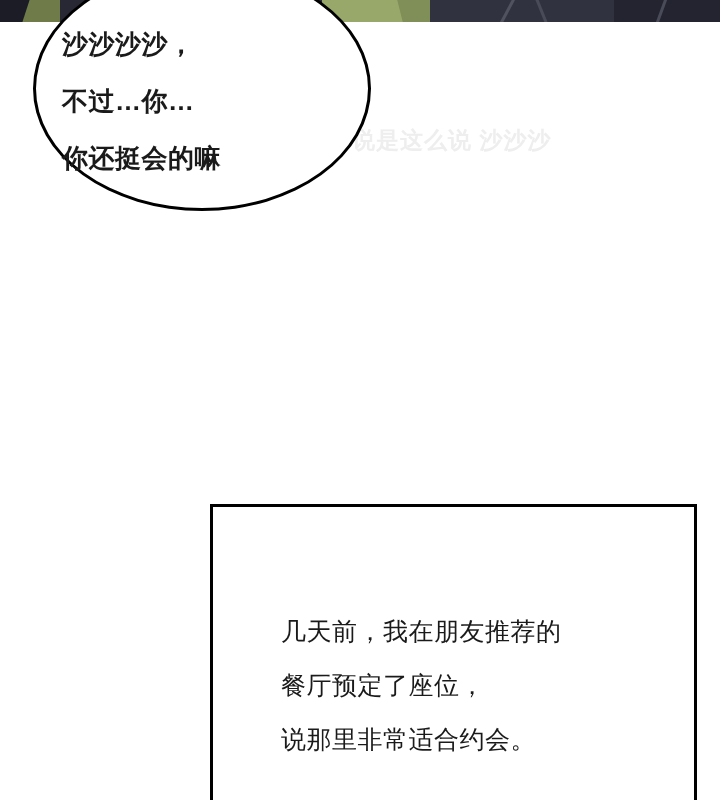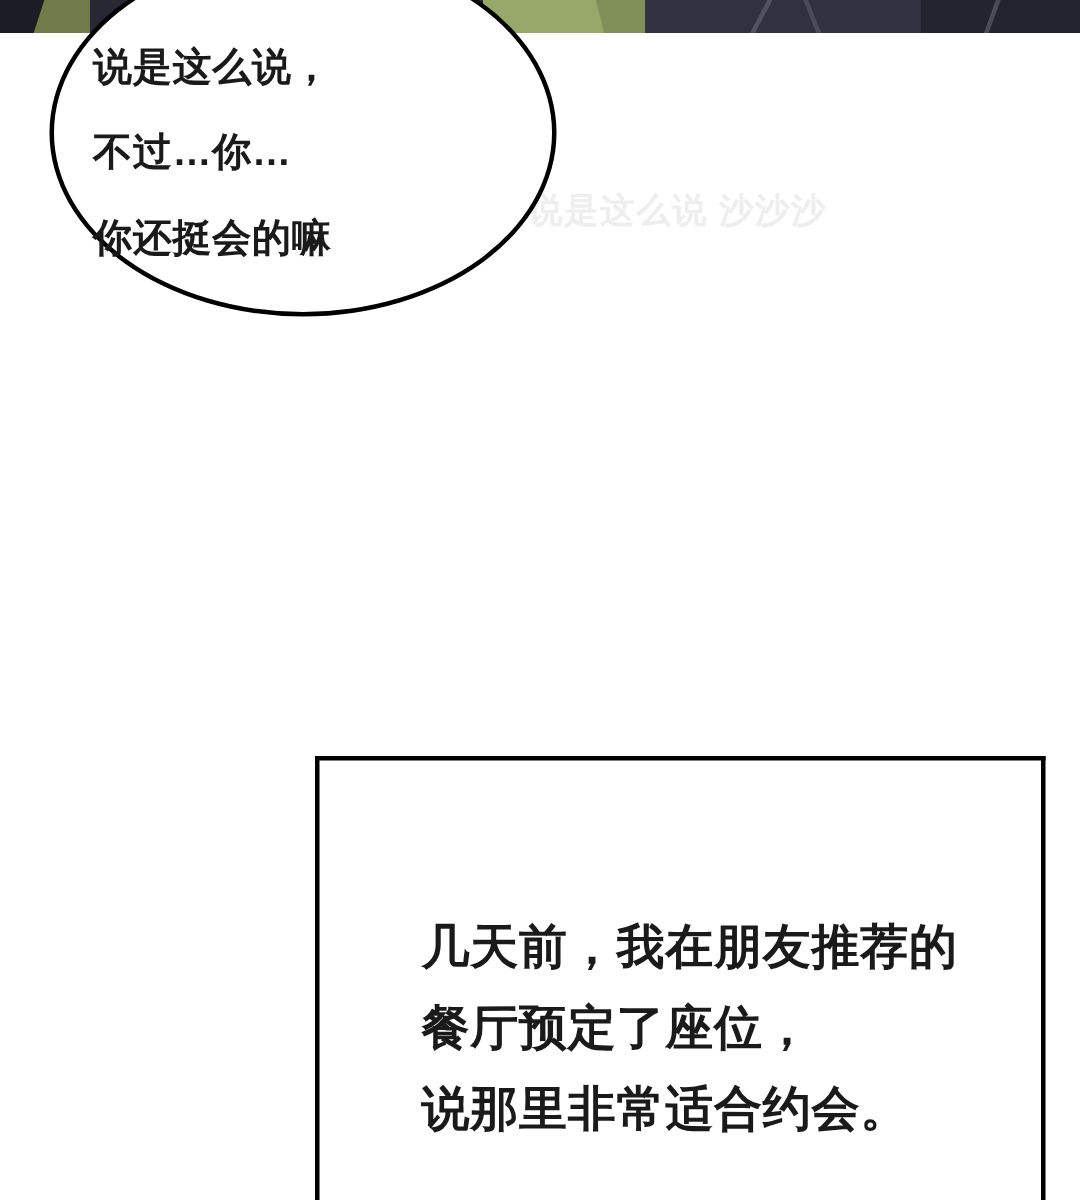--- a/index.html
+++ b/index.html
@@ -134,23 +134,23 @@
     border-bottom: none;
     background: #ffffff;
     box-sizing: border-box;
   }
   #narration-text {
     position: absolute;
     left: 281px;
     top: 604px;
     width: 400px;
     color: #1a1a1a;
-    font-size: 32px;
+    font-size: 25px;
     line-height: 54px;
-    font-weight: 700;
+    font-weight: 400;
     letter-spacing: 0.5px;
     white-space: pre-line;
   }
 </style>
 </head>
 <body>
 
 <div id="art-strip">
   <div class="art-shape" id="art-dark-left"></div>
   <div class="art-shape" id="art-green-left"></div>
@@ -161,20 +161,20 @@
   <div class="art-shape" id="art-dark-right2"></div>
   <div class="art-shape" id="art-slash-1"></div>
   <div class="art-shape" id="art-slash-2"></div>
   <div class="art-shape" id="art-slash-3"></div>
 </div>
 
 <div id="ghost-text">说是这么说
 沙沙沙</div>
 
 <div id="speech-bubble"></div>
-<div id="speech-bubble-text">说是这么说，
+<div id="speech-bubble-text">沙沙沙沙，
 不过…你…
 你还挺会的嘛</div>
 
 <div id="narration-box"></div>
 <div id="narration-text">几天前，我在朋友推荐的
 餐厅预定了座位，
 说那里非常适合约会。</div>
 
 </body></html>

